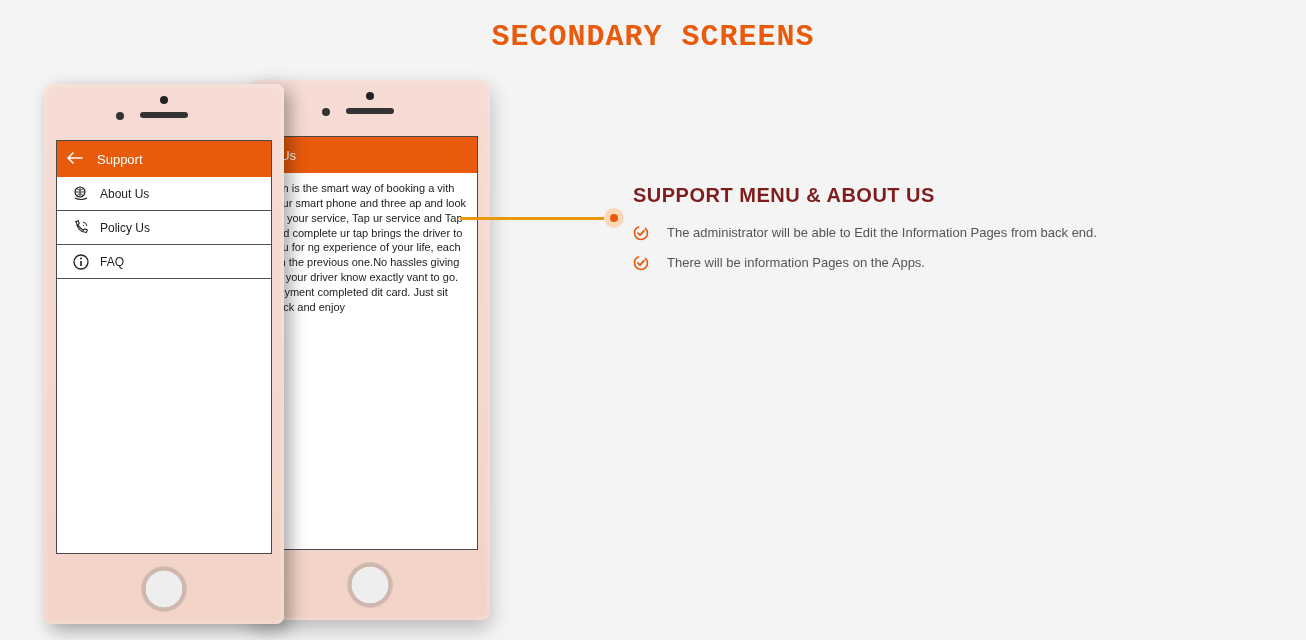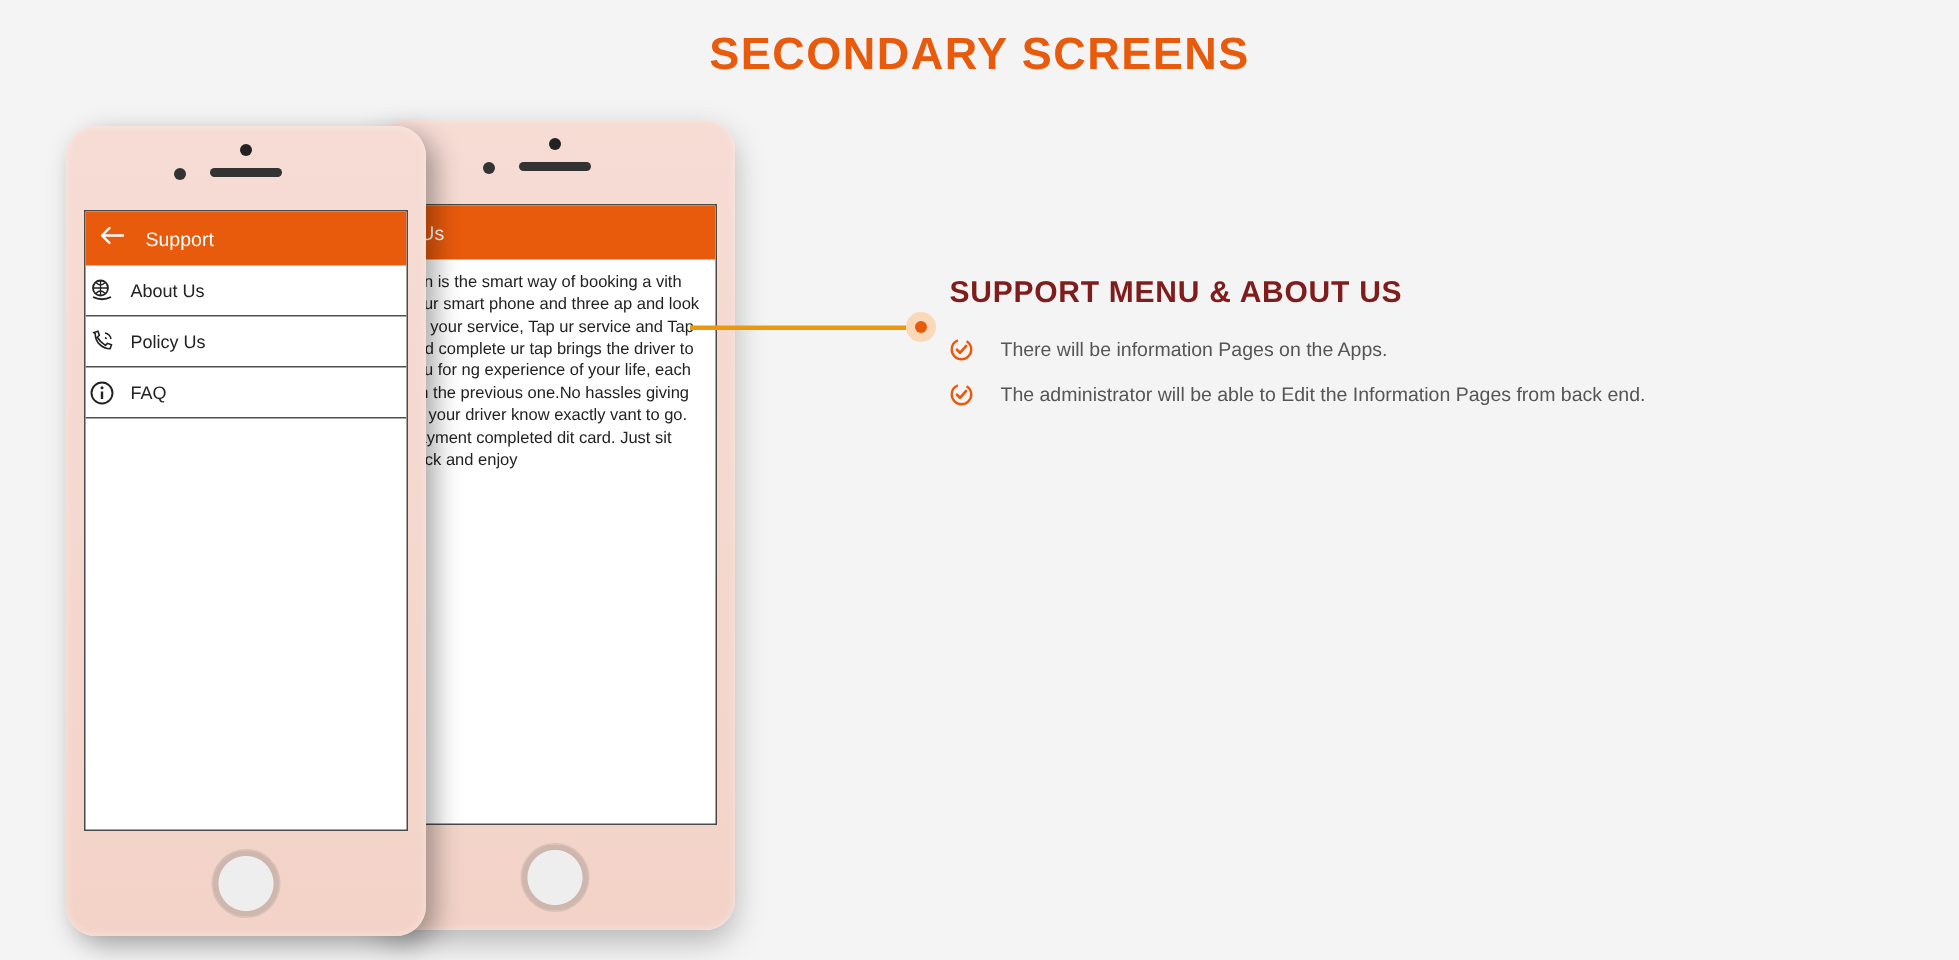--- a/index.html
+++ b/index.html
@@ -11,37 +11,37 @@
     position: relative;
     overflow: hidden;
   }
   .page-title {
     text-align: center;
     color: #e85a0c;
     font-size: 30px;
     font-weight: 700;
     letter-spacing: 1px;
     padding-top: 20px;
-    font-family: Liberation Sans, sans-serif;
+    font-family: Liberation Mono, monospace;
   }
 
   .phones-wrap {
     position: absolute;
     left: 40px;
     top: 80px;
     width: 460px;
     height: 560px;
   }
 
   .phone {
     position: absolute;
     width: 240px;
     height: 540px;
     background: linear-gradient(#f6dcd4,#f3d3c8);
-    border-radius: 20px;
+    border-radius: 8px;
     box-shadow: 0 8px 20px rgba(0,0,0,0.25), inset 0 0 6px rgba(255,255,255,0.4);
   }
   .phone.back { left: 210px; top: 0; z-index: 1; }
   .phone.front { left: 4px; top: 4px; z-index: 2; box-shadow: 6px 6px 18px rgba(0,0,0,0.35), inset 0 0 6px rgba(255,255,255,0.4); }
 
   .phone .speaker {
     position: absolute;
     top: 28px; left: 50%; transform: translateX(-50%);
     width: 48px; height: 6px; border-radius: 3px;
     background: #333;
@@ -84,21 +84,21 @@
     margin-right: 14px;
     font-size: 16px;
     line-height: 1;
   }
 
   .menu-list { }
   .menu-item {
     display: flex;
     align-items: center;
     gap: 10px;
-    padding: 8px 10px 7px 2px;
+    padding: 8px 10px 7px 15px;
     border-bottom: 1px solid #4f4f4f;
     font-size: 12px;
     color: #222;
   }
   .menu-item .mi-icon {
     width: 18px; height: 18px;
     display: inline-flex; align-items: center; justify-content: center;
   }
 
   .about-body {
@@ -251,25 +251,25 @@
 <div class="right-content">
   <h2>SUPPORT MENU &amp; ABOUT US</h2>
 
   <div class="bullet-row">
     <span class="check">
       <svg width="16" height="16" viewBox="0 0 16 16">
           <circle cx="8" cy="8" r="6.5" fill="none" stroke="#e85a0c" stroke-width="1.6" stroke-dasharray="28 6"></circle>
           <path d="M5 8.2l2 2 4-4.5" fill="none" stroke="#e85a0c" stroke-width="1.8" stroke-linecap="round" stroke-linejoin="round"></path>
         </svg>
     </span>
-    <span>There will be information Pages on the Apps.</span>
+    <span>The administrator will be able to Edit the Information Pages from back end.</span>
   </div>
 
   <div class="bullet-row">
     <span class="check">
       <svg width="16" height="16" viewBox="0 0 16 16">
           <circle cx="8" cy="8" r="6.5" fill="none" stroke="#e85a0c" stroke-width="1.6" stroke-dasharray="28 6"></circle>
           <path d="M5 8.2l2 2 4-4.5" fill="none" stroke="#e85a0c" stroke-width="1.8" stroke-linecap="round" stroke-linejoin="round"></path>
         </svg>
     </span>
-    <span>The administrator will be able to Edit the Information Pages from back end.</span>
+    <span>There will be information Pages on the Apps.</span>
   </div>
 </div>
 
 </body></html>

